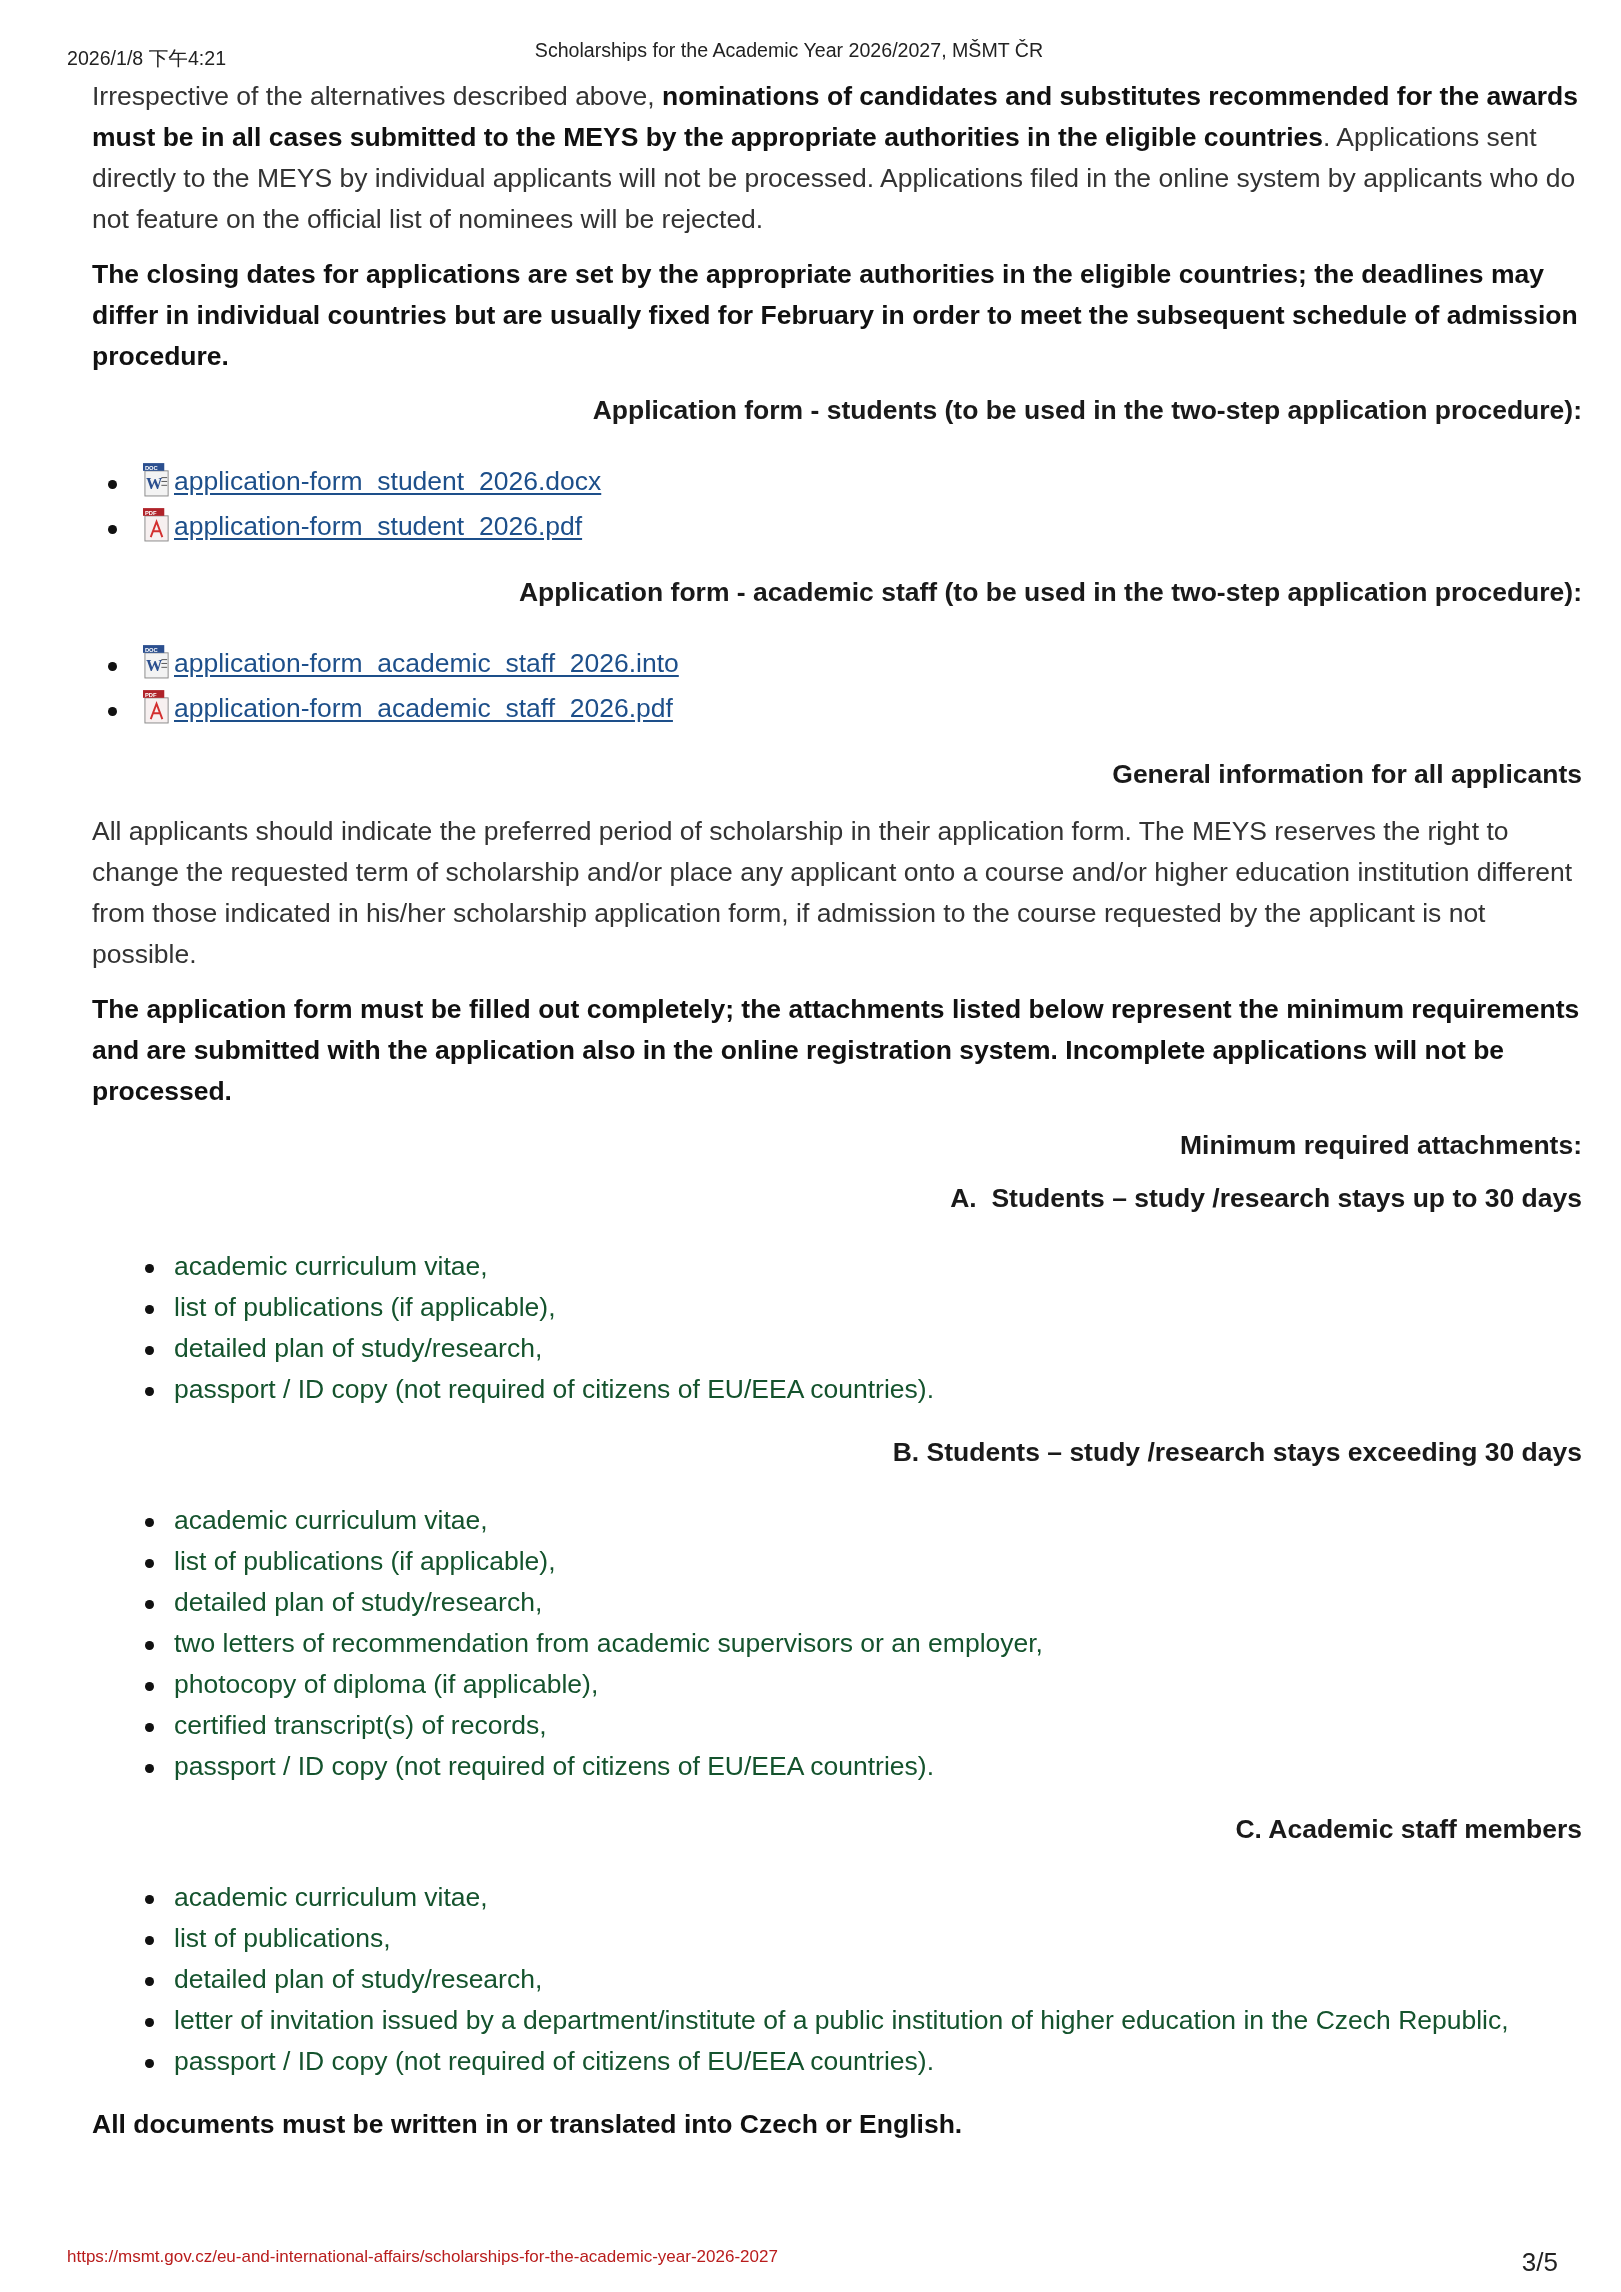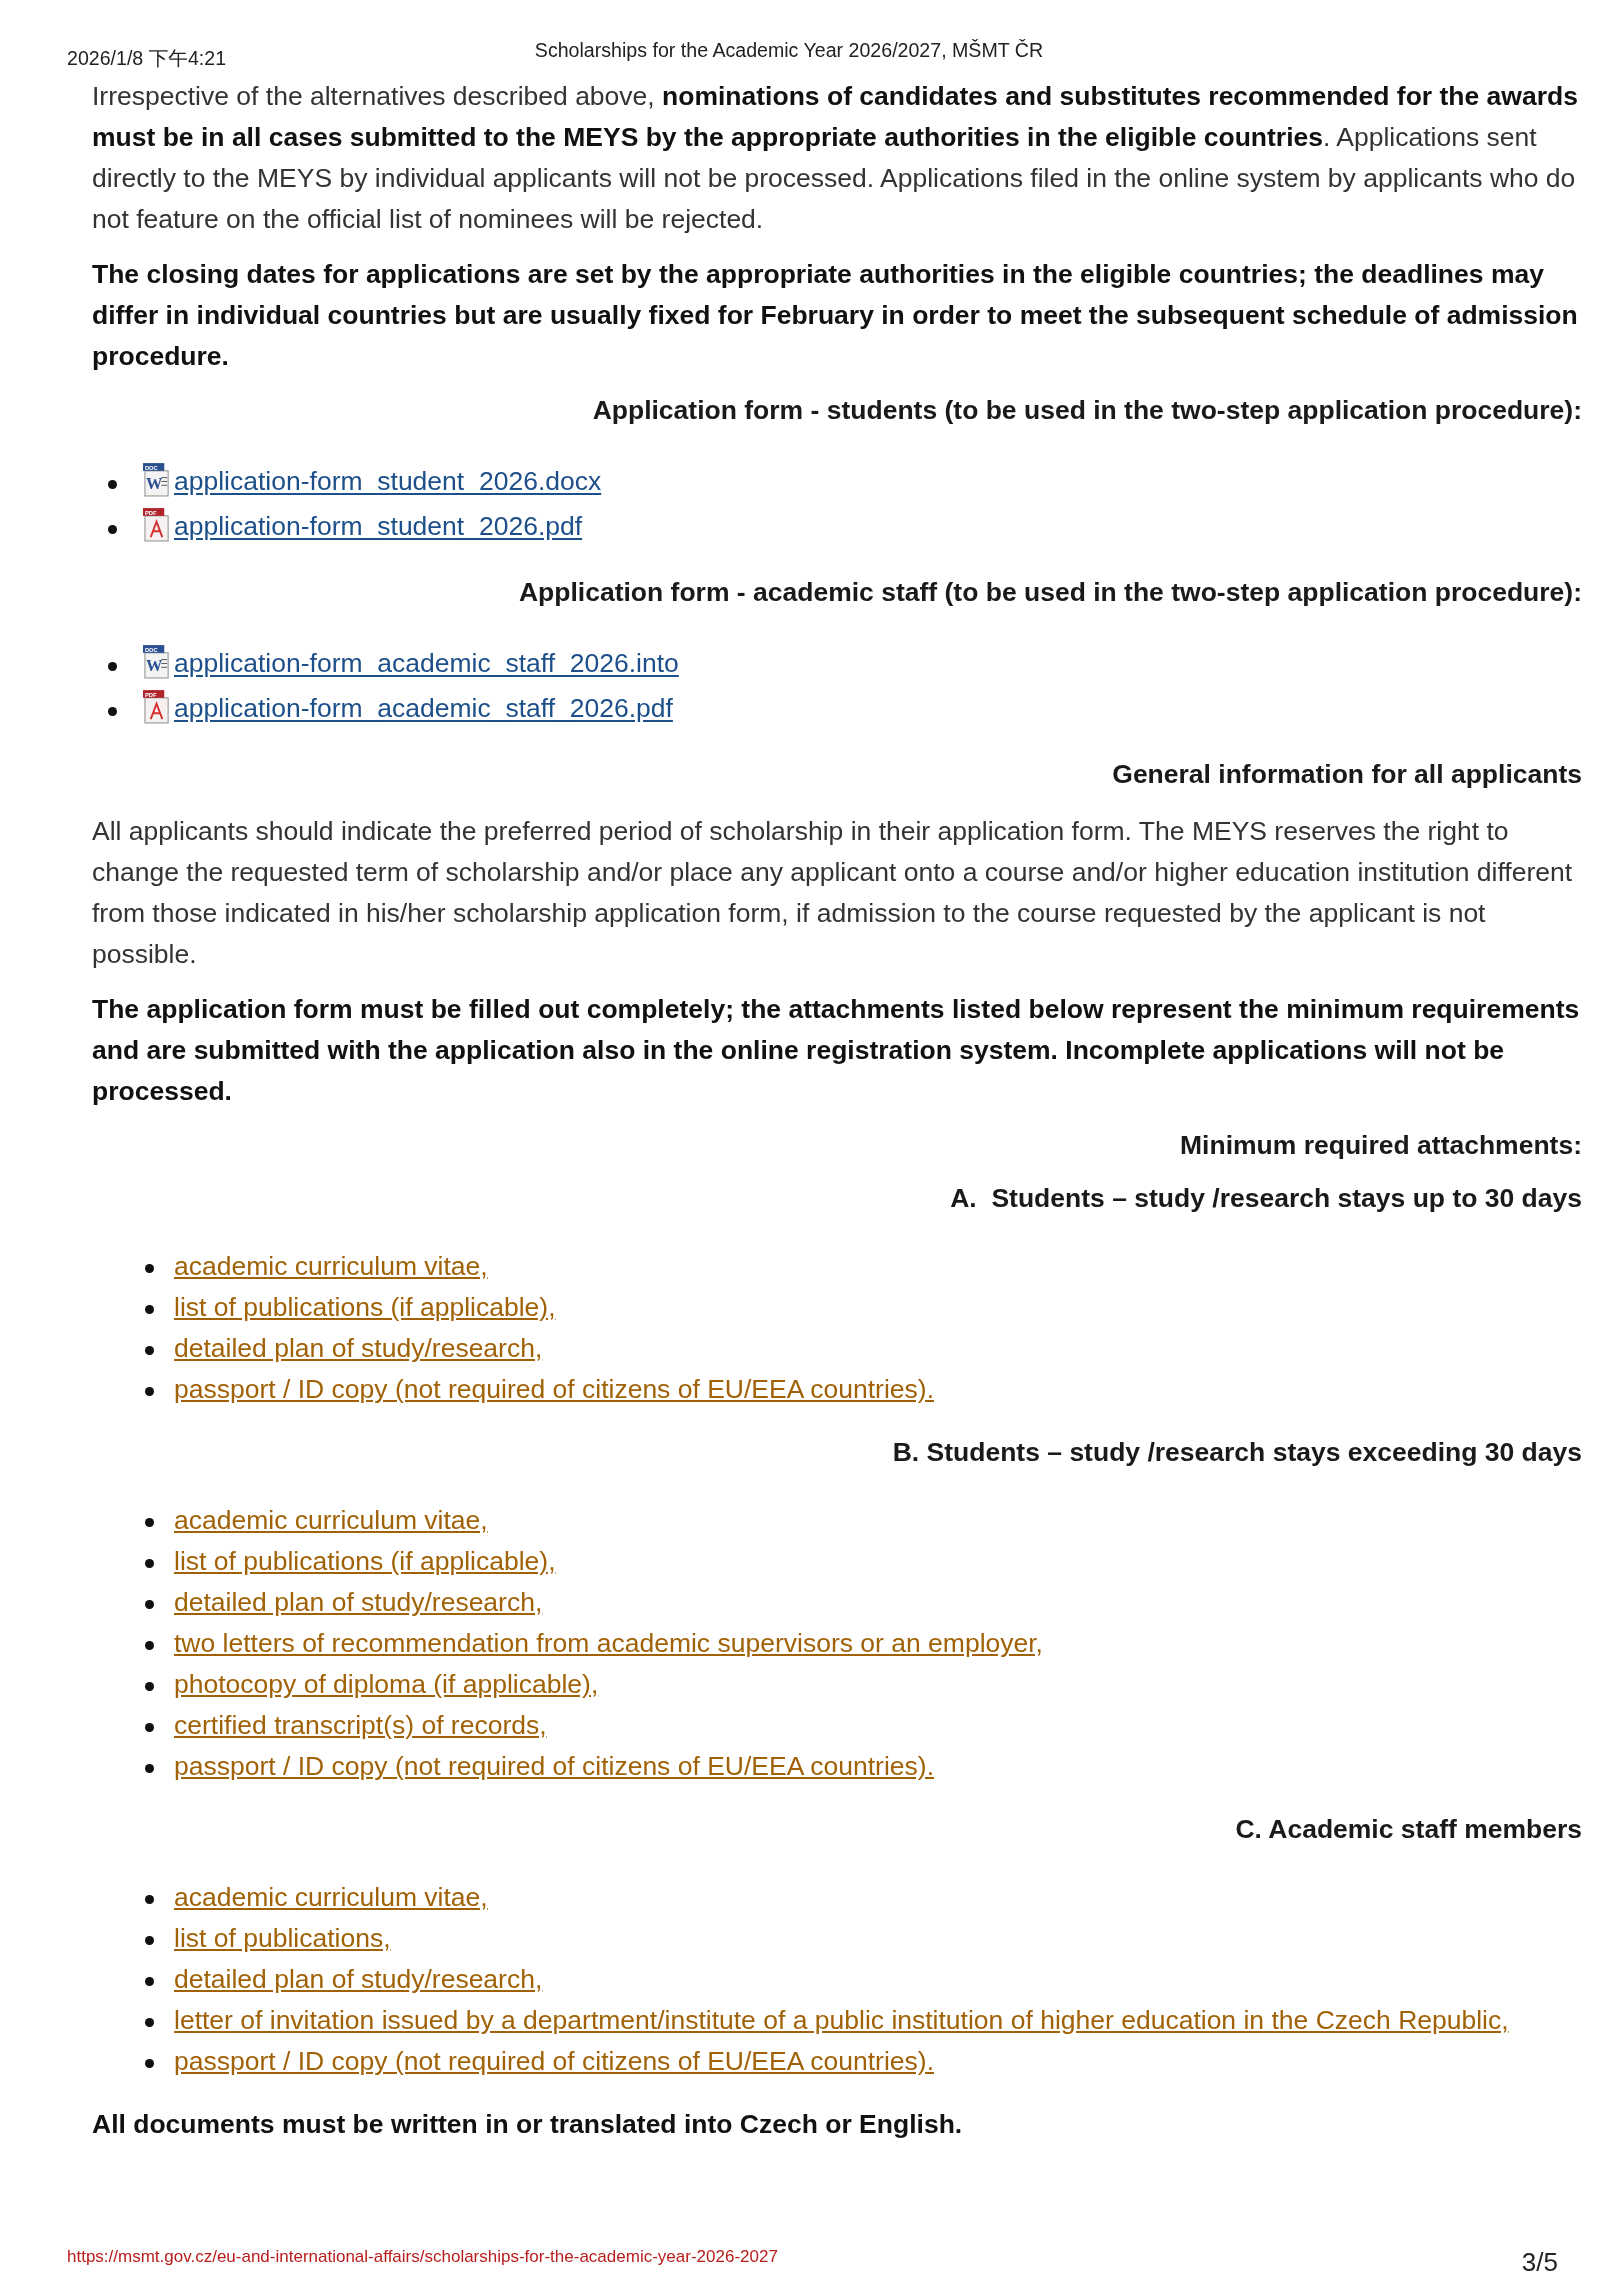--- a/index.html
+++ b/index.html
@@ -13,21 +13,21 @@
   .ftr-page { position: absolute; right: 63px; top: 2247px; font-size: 26px; color: #222; }
   .content { position: absolute; left: 92px; top: 76px; width: 1490px; font-size: 26.5px; line-height: 41px; }
   p { margin: 0 0 13.7px 0; }
   .light { color: #333; font-weight: normal; }
   b, .bold { font-weight: bold; color: #111; }
   ul { margin: 0; padding: 0; list-style: none; }
   ul.files { margin: 27.4px 0 23.5px 0; padding-left: 51px; }
   ul.files li { line-height: 45px; position: relative; display: flex; align-items: flex-end; }
   ul.files li::before { content: ""; position: absolute; left: -35px; top: 21.6px; width: 8.8px; height: 8.8px; background: #111; border-radius: 50%; }
   ul.items { margin: 27.4px 0 21.6px 0; padding-left: 82px; }
-  ul.items li { line-height: 41px; position: relative; color: #a16207; text-decoration: underline; }
+  ul.items li { line-height: 41px; position: relative; color: #14532d; }
   ul.items li::before { content: ""; position: absolute; left: -29px; top: 17.6px; width: 8.8px; height: 8.8px; background: #111; border-radius: 50%; }
   a.file-link { color: #1d4f8a; text-decoration: underline; text-underline-offset: 2.9px; }
   .ficon { width: 29px; height: 35px; margin-right: 2px; margin-bottom: 5.9px; flex: none; }
   .h { font-weight: bold; margin: 0 0 11.8px 0; text-align: right; }
 </style>
 </head>
 <body>
 
 <div class="hdr-date">2026/1/8 下午4:21</div>
 <div class="hdr-title">Scholarships for the Academic Year 2026/2027, MŠMT ČR</div>

